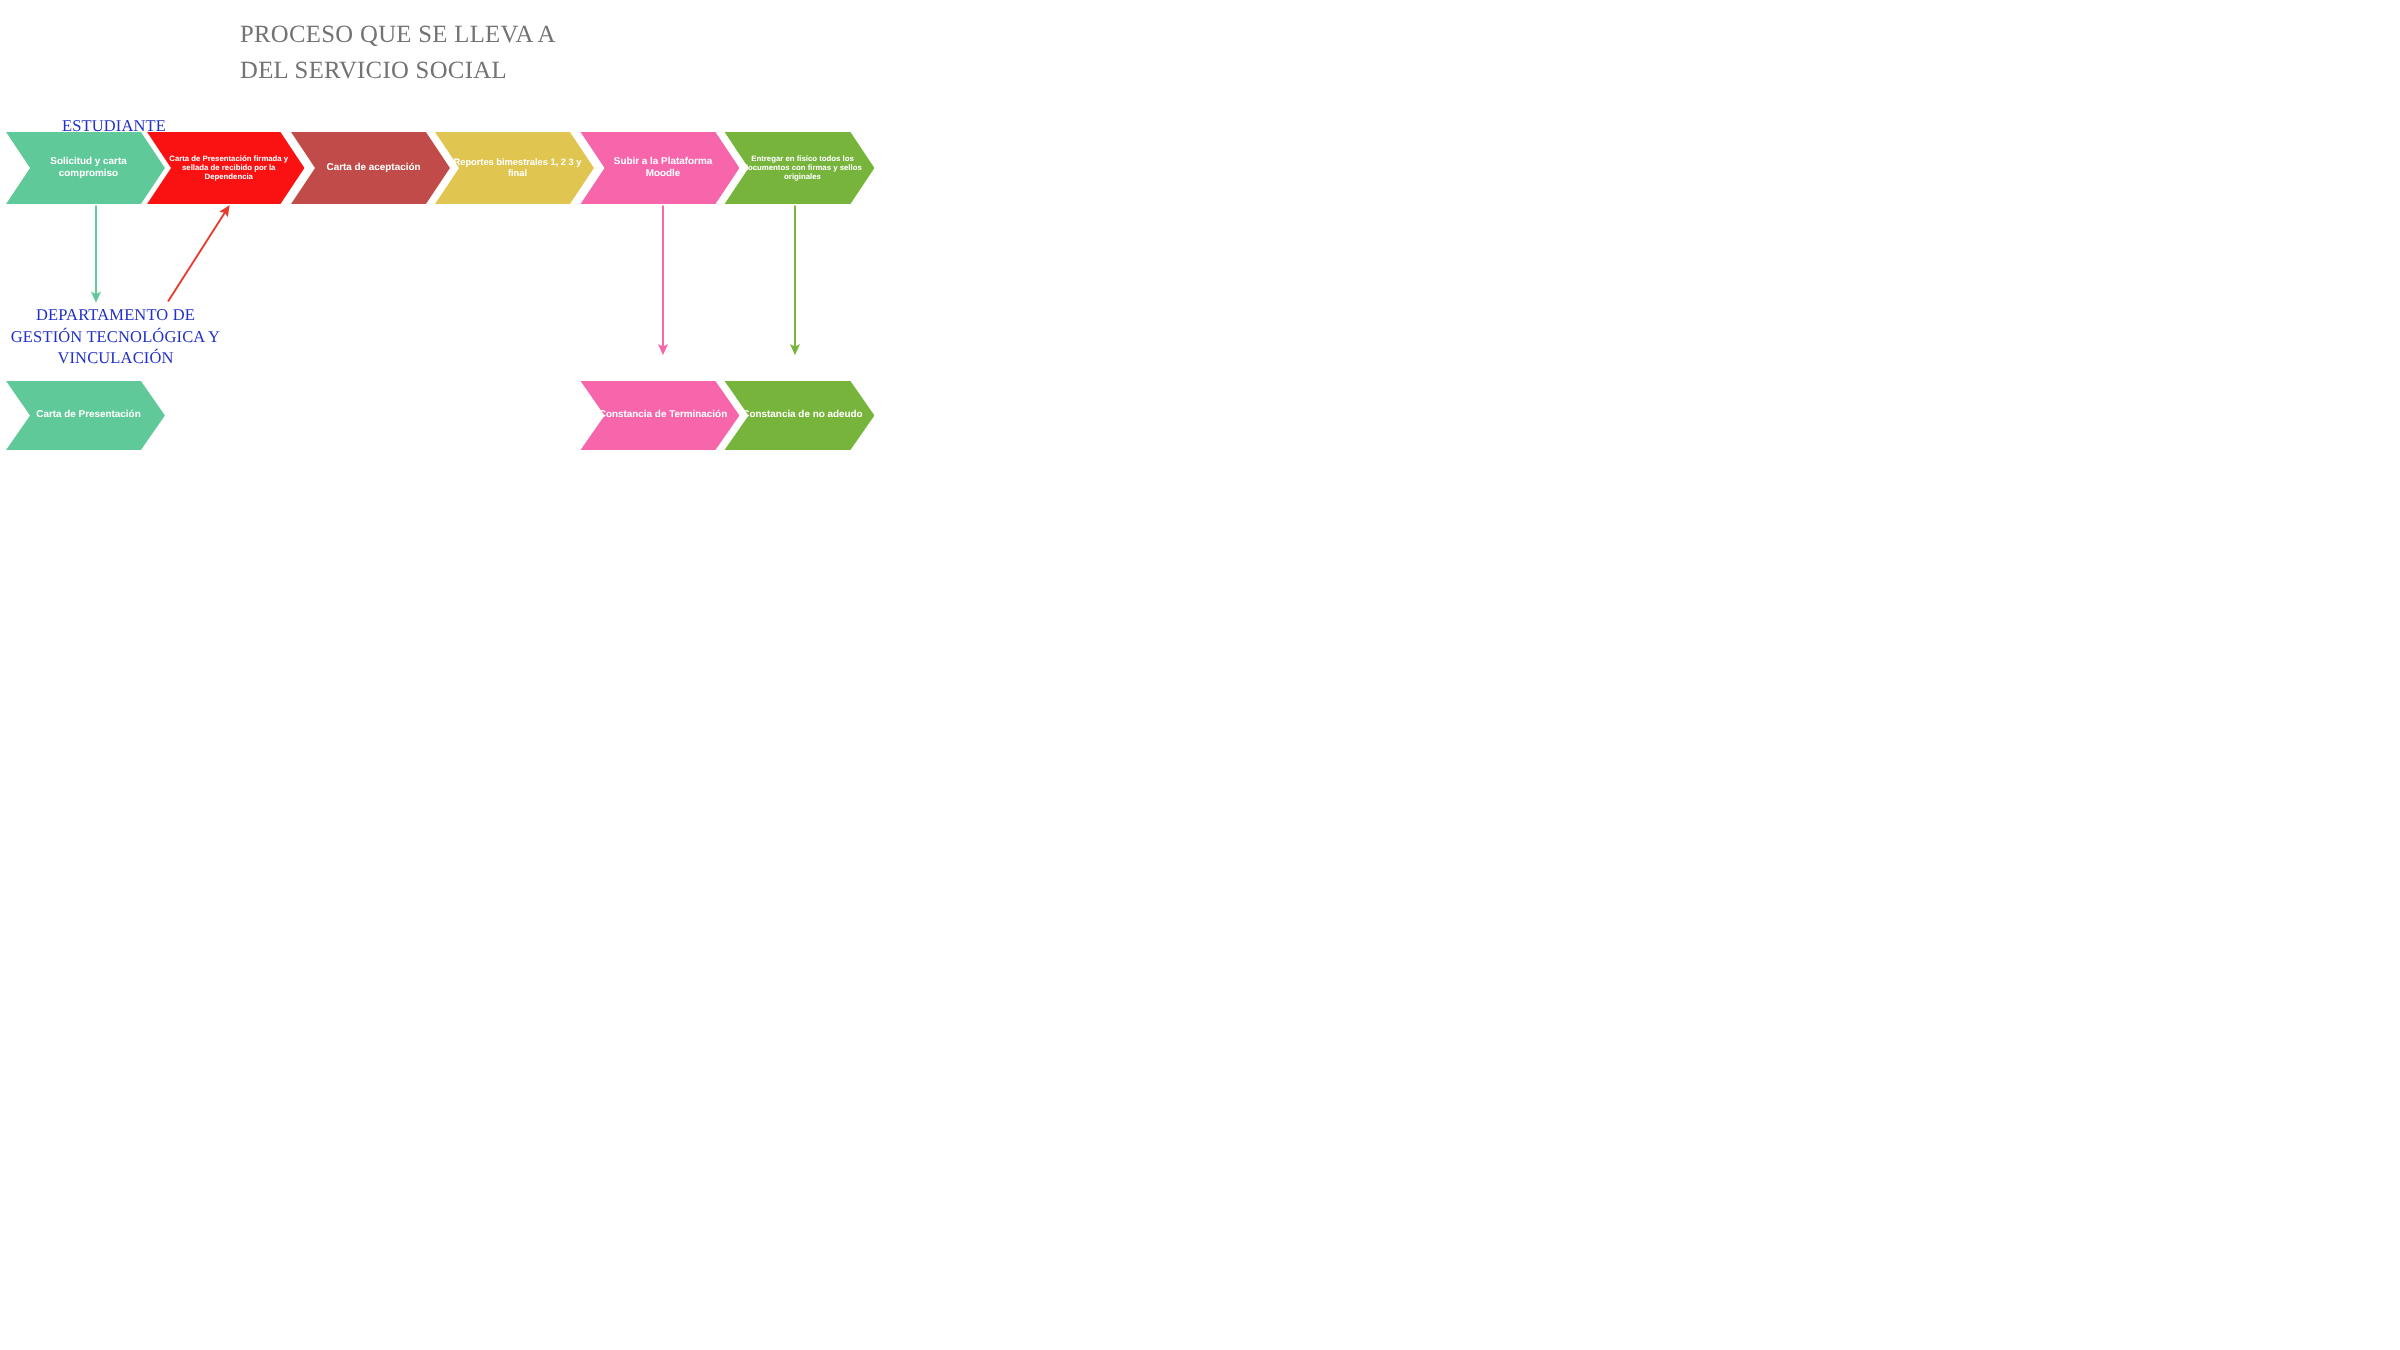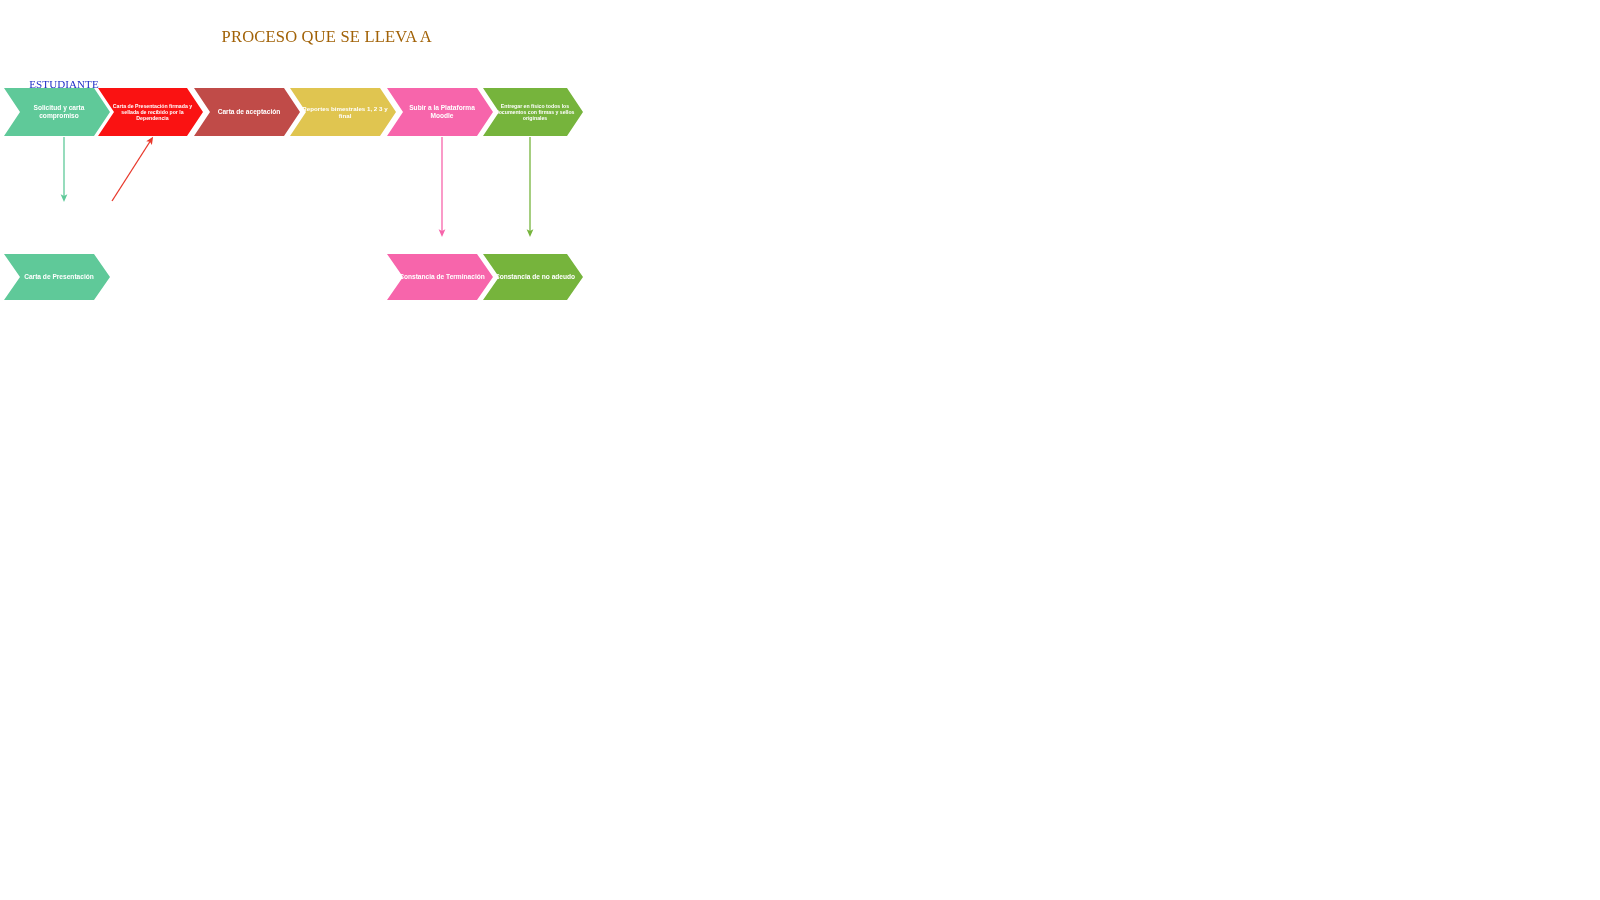--- a/index.html
+++ b/index.html
@@ -21,46 +21,46 @@
     top: 0;
     width: 1600px;
     height: 900px;
     background: #ffffff;
   }
 
   
   .title-block {
     position: absolute;
     left: 160px;
-    top: 25px;
+    top: 11px;
     width: 272px;
-    text-align: right;
+    text-align: left;
     font-family: "Liberation Serif", serif;
     font-size: 16.5px;
     line-height: 23.5px;
     letter-spacing: 0.2px;
-    color: #a16207;
+    color: #737373;
     font-weight: 400;
     white-space: nowrap;
   }
   .title-line { display: block; }
 
   
   .lane-label {
     position: absolute;
     font-family: "Liberation Serif", serif;
     color: #2030c8;
     font-size: 11px;
     line-height: 14.5px;
     letter-spacing: 0.1px;
     text-align: center;
     white-space: nowrap;
   }
   #lane-estudiante {
-    left: 14px;
+    left: 26px;
     top: 77px;
     width: 100px;
   }
   #lane-departamento {
     left: 6px;
     top: 203px;
     width: 142px;
     white-space: normal;
   }
 
@@ -124,23 +124,25 @@
     z-index: 5;
   }
 </style>
 </head>
 <body>
 
 <div id="canvas">
 
   <div class="title-block">
     <span class="title-line">PROCESO QUE SE LLEVA A</span>
+    <span class="title-line">DEL SERVICIO SOCIAL</span>
   </div>
 
   <div class="lane-label" id="lane-estudiante">ESTUDIANTE</div>
+  <div class="lane-label" id="lane-departamento">DEPARTAMENTO DE GESTIÓN TECNOLÓGICA Y VINCULACIÓN</div>
 
   <div class="chevron row-top" id="chev-solicitud">
     <div class="chev-shape" style="background: rgb(95, 201, 153);"></div>
     <span class="chev-label">Solicitud y carta compromiso</span>
   </div>
 
   <div class="chevron row-top" id="chev-carta-presentada">
     <div class="chev-shape" style="background: rgb(250, 18, 18);"></div>
     <span class="chev-label">Carta de Presentación firmada y sellada de recibido por la Dependencia</span>
   </div>

